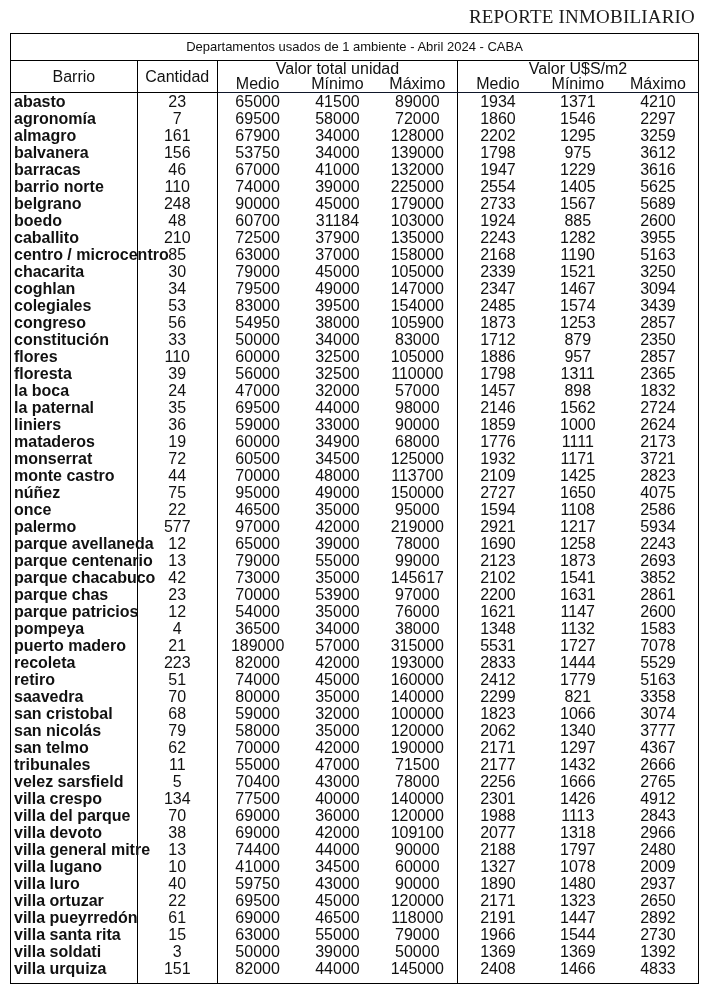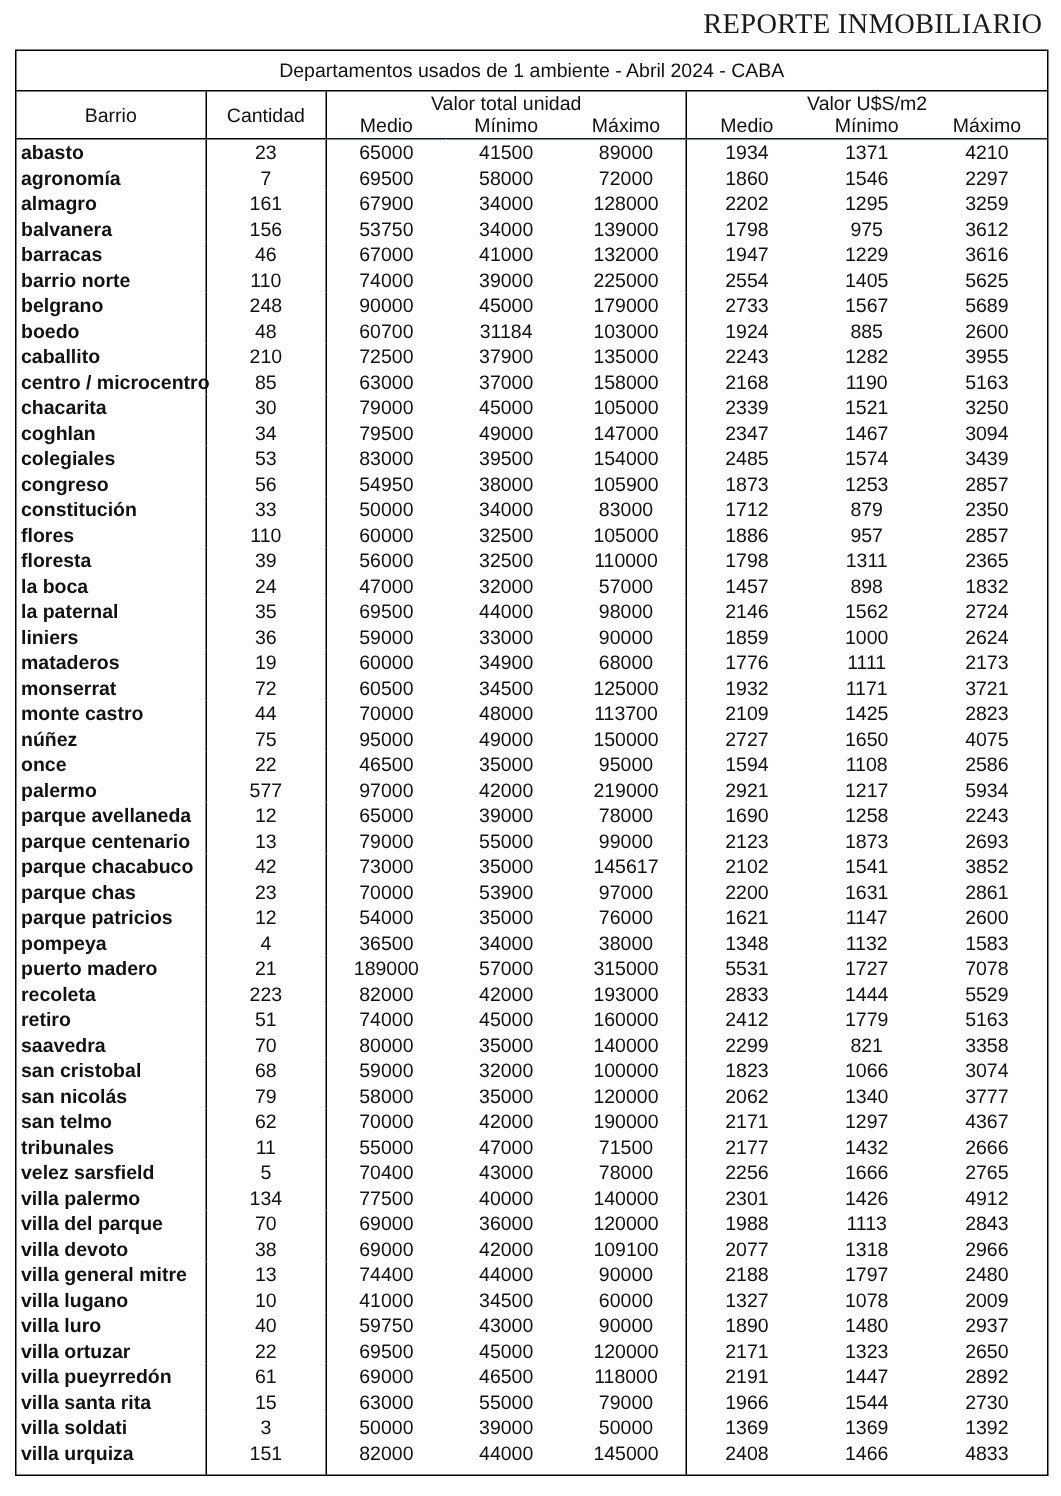--- a/index.html
+++ b/index.html
@@ -2,21 +2,21 @@
 <html><head>
 <meta charset="utf-8">
 <style>
   html, body { margin:0; padding:0; background:#ffffff; }
   body { width:707px; height:997px; position:relative; overflow:hidden; font-family:"Liberation Sans", sans-serif; color:#111; }
   .brand { position:absolute; top:6px; right:12px; font-family:"Liberation Serif", serif; font-size:19px; letter-spacing:0.2px; color:#1a1a1a; }
   .brand b { font-weight:normal; }
   .brand span.light { font-weight:normal; }
   .report { position:absolute; left:10px; top:33px; width:687px; border:1px solid #000; }
   .title { height:26px; line-height:26px; text-align:center; font-weight:normal; font-size:13px; border-bottom:1px solid #000; }
-  table { border-collapse:collapse; width:100%; table-layout:fixed; font-size:13px; }
+  table { border-collapse:collapse; width:100%; table-layout:fixed; font-size:16px; }
   col.c-barrio { width:126px; } col.c-cant { width:80px; }
   col.c-v { width:80px; } col.c-u { width:80px; }
   th { font-weight:normal; padding:0; }
   thead tr.h1 th { height:15px; line-height:15px; }
   thead tr.h2 th { height:16px; line-height:16px; border-bottom:1px solid #0f172a; }
   th.barrio, th.cant { vertical-align:middle; border-bottom:1px solid #000; }
   .bl { border-left:1px solid #000; }
   td { padding:0; height:17px; line-height:17px; text-align:center; white-space:nowrap; }
   td.name { text-align:left; padding-left:3px;font-weight:bold; }
   tbody tr:last-child td { padding-bottom:6px; }
@@ -463,21 +463,21 @@
           <td class="name">velez sarsfield</td>
           <td class="bl">5</td>
           <td class="bl">70400</td>
           <td>43000</td>
           <td>78000</td>
           <td class="bl">2256</td>
           <td>1666</td>
           <td>2765</td>
         </tr>
         <tr>
-          <td class="name">villa palermo</td>
+          <td class="name">villa crespo</td>
           <td class="bl">134</td>
           <td class="bl">77500</td>
           <td>40000</td>
           <td>140000</td>
           <td class="bl">2301</td>
           <td>1426</td>
           <td>4912</td>
         </tr>
         <tr>
           <td class="name">villa del parque</td>

